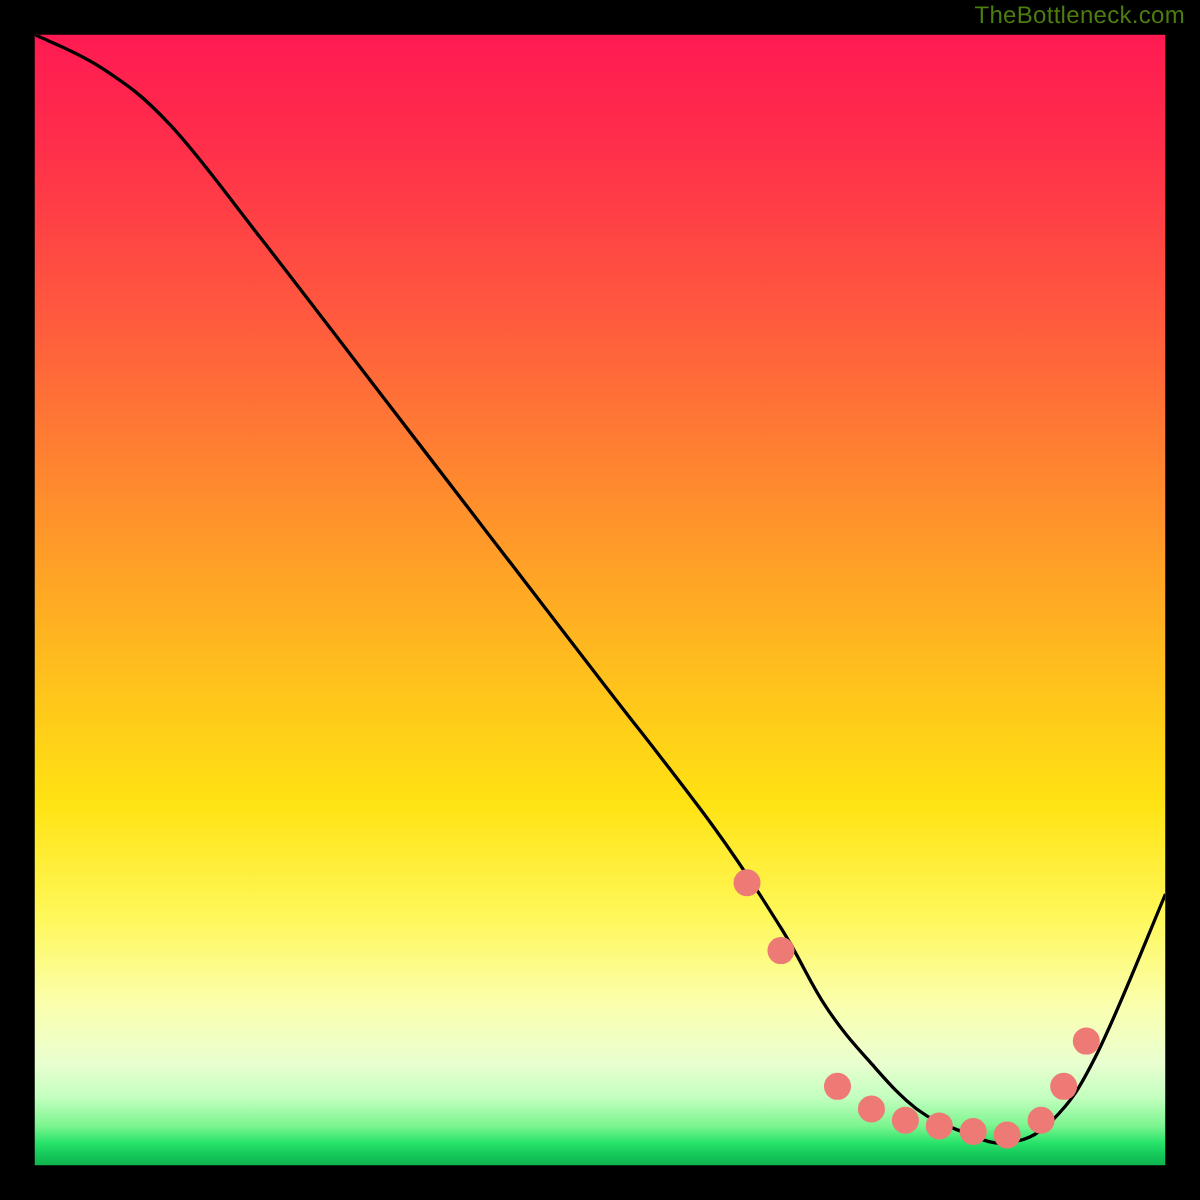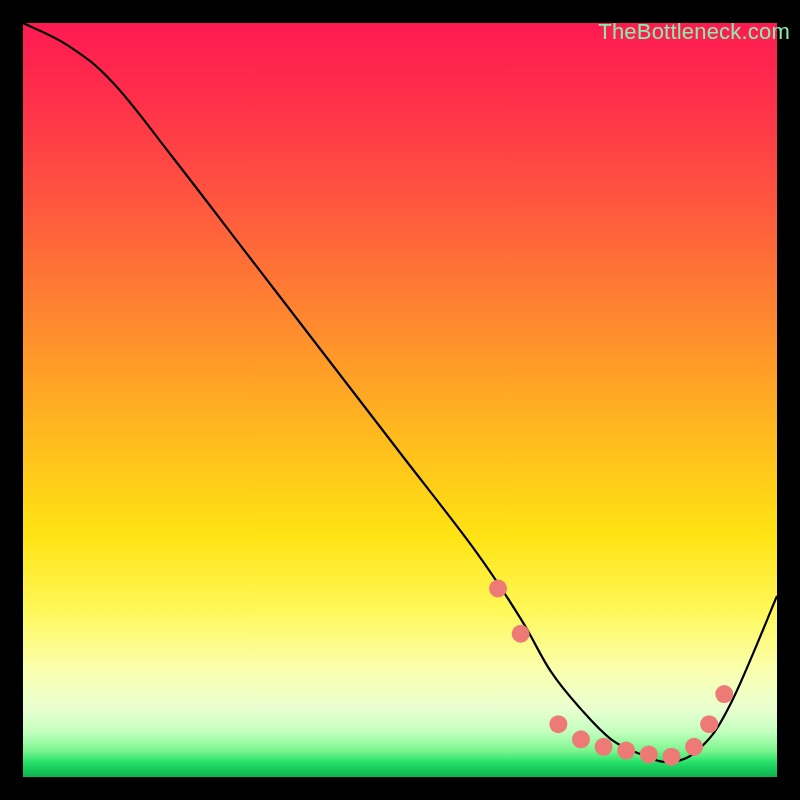--- a/index.html
+++ b/index.html
@@ -12,24 +12,24 @@
     font-family: Arial, Helvetica, sans-serif;
   }
   .frame {
     position: relative;
     width: 800px;
     height: 800px;
     background: #000;
   }
   .watermark {
     position: absolute;
-    top: 19px;
+    top: 2px;
     right: 10px;
-    color: #86efac;
-    font-size: 22px;
+    color: #4d7c0f;
+    font-size: 16px;
     font-weight: 500;
     letter-spacing: 0.2px;
     z-index: 40;
   }
   .plot-area {
     position: absolute;
     left: 23px;
     top: 23px;
     width: 754px;
     height: 754px;

